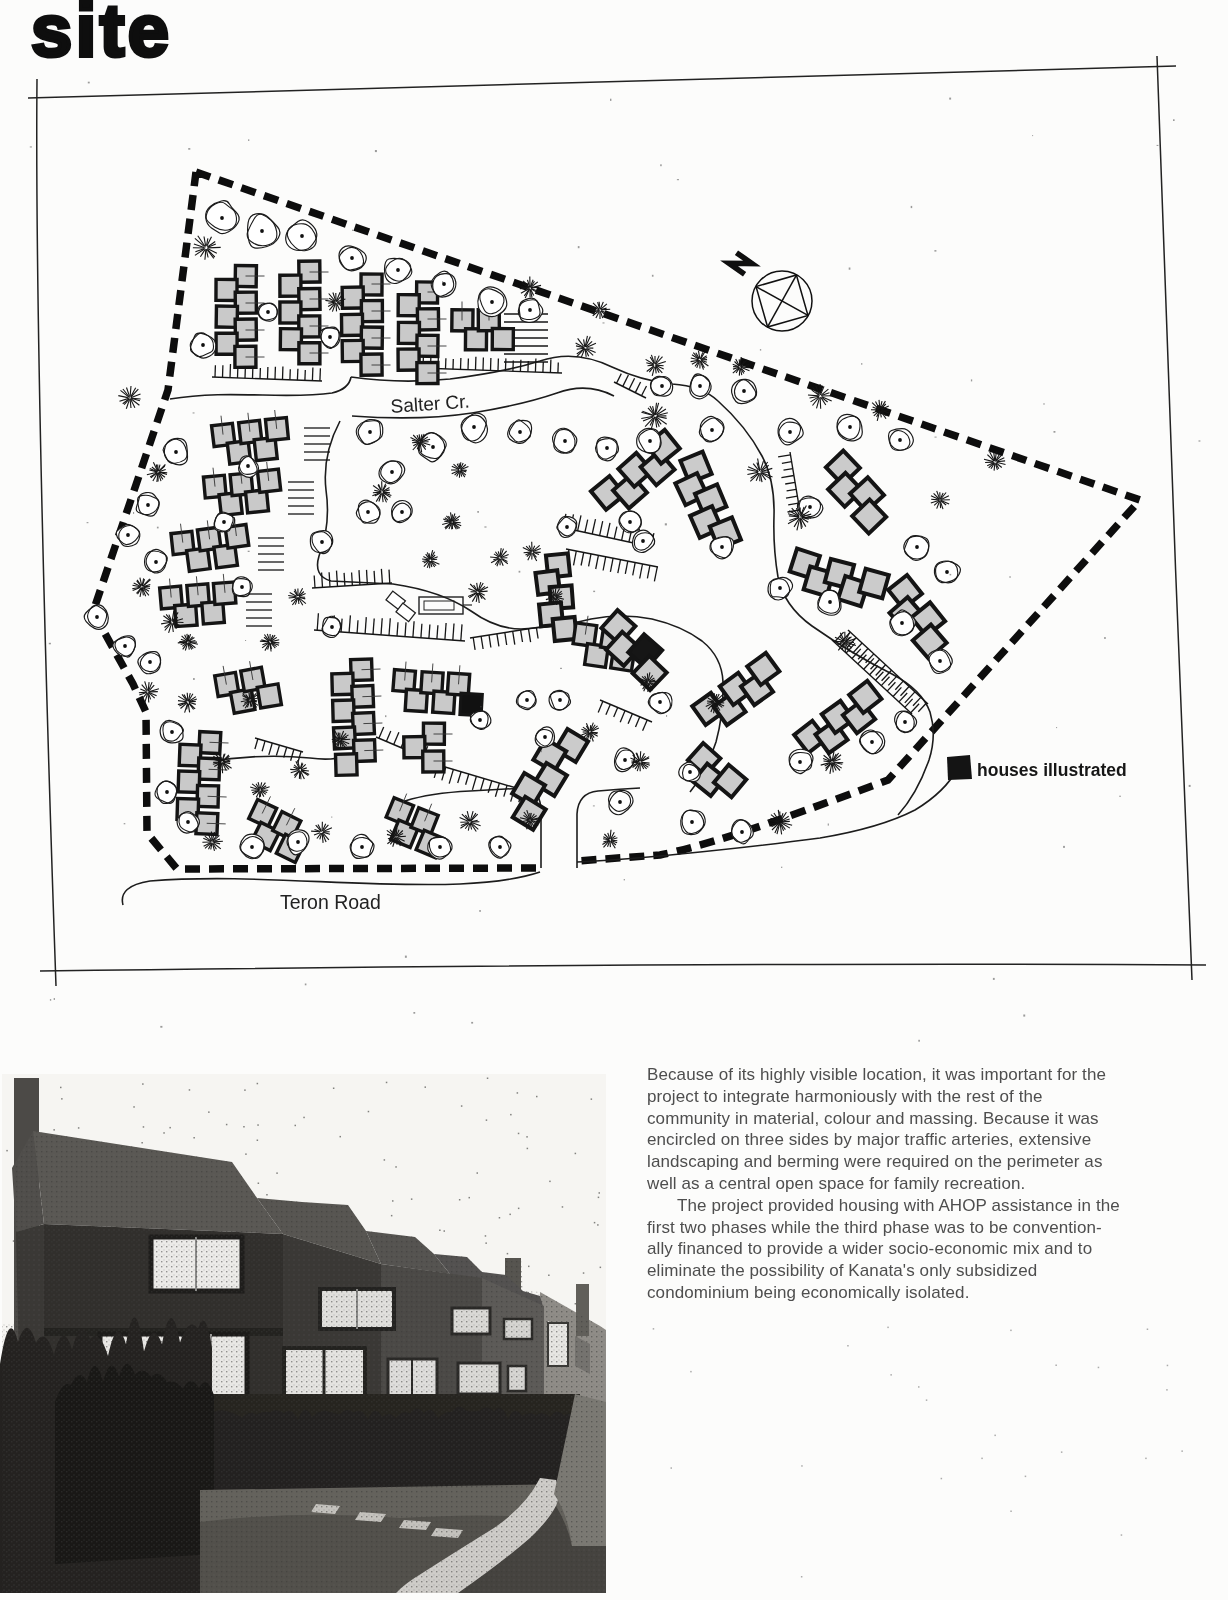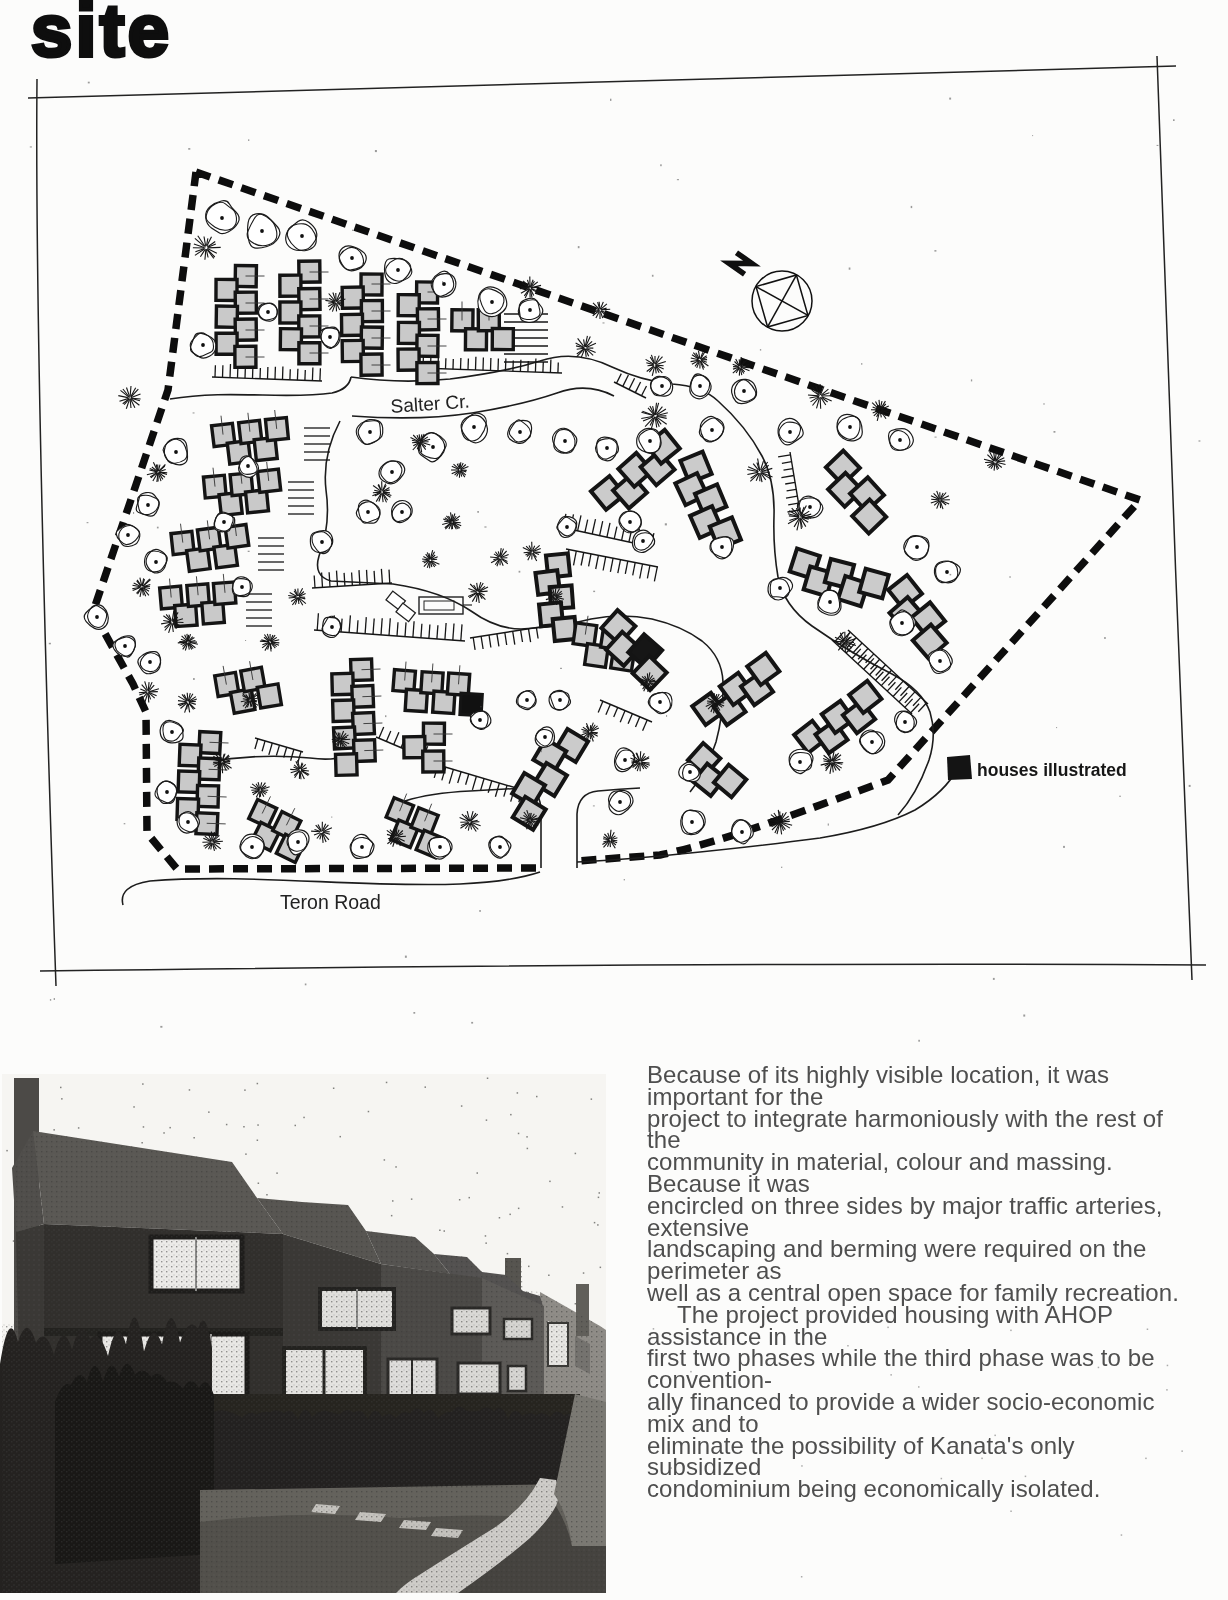--- a/index.html
+++ b/index.html
@@ -1,17 +1,17 @@
 <!DOCTYPE html>
 <html><head><meta charset="utf-8">
 <style>
 html,body{margin:0;padding:0;background:#fcfcfb;width:1228px;height:1600px;overflow:hidden}
 body{font-family:"Liberation Sans", sans-serif;position:relative}
 #title{position:absolute;left:31px;top:-12px;font-size:74px;font-weight:bold;letter-spacing:3.5px;color:#0e0e0e;-webkit-text-stroke:4px #0e0e0e}
-#para{position:absolute;left:647px;top:1064px;width:540px;font-size:24px;line-height:21.8px;color:#4e4e4e;letter-spacing:0.1px}
+#para{position:absolute;left:647px;top:1064px;width:540px;font-size:17px;line-height:21.8px;color:#4e4e4e;letter-spacing:0.1px}
 </style></head>
 <body>
 <div id="title">site</div>
 <svg width="1228" height="1600" viewBox="0 0 1228 1600">
 <defs>
 <pattern id="grain" width="5" height="5" patternUnits="userSpaceOnUse">
         <rect width="5" height="5" fill="none"></rect>
         <rect x="1" y="2" width="1.4" height="1.4" fill="#3a3a38" opacity="0.5"></rect>
         <rect x="3.5" y="0.5" width="1" height="1" fill="#6a6a68" opacity="0.4"></rect>
       </pattern>

